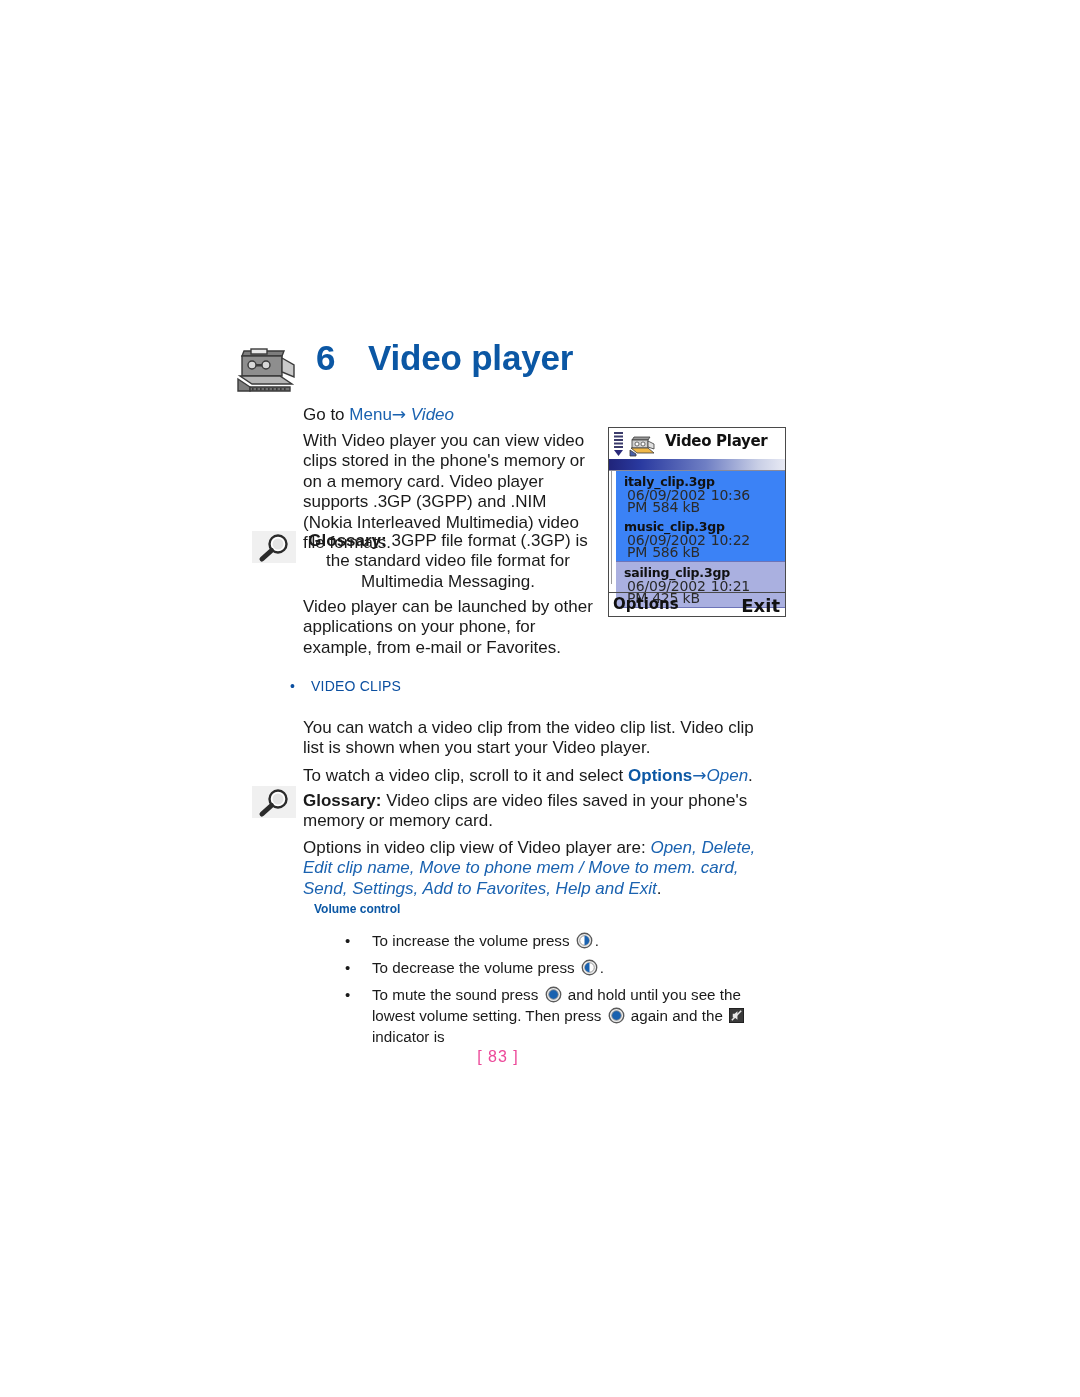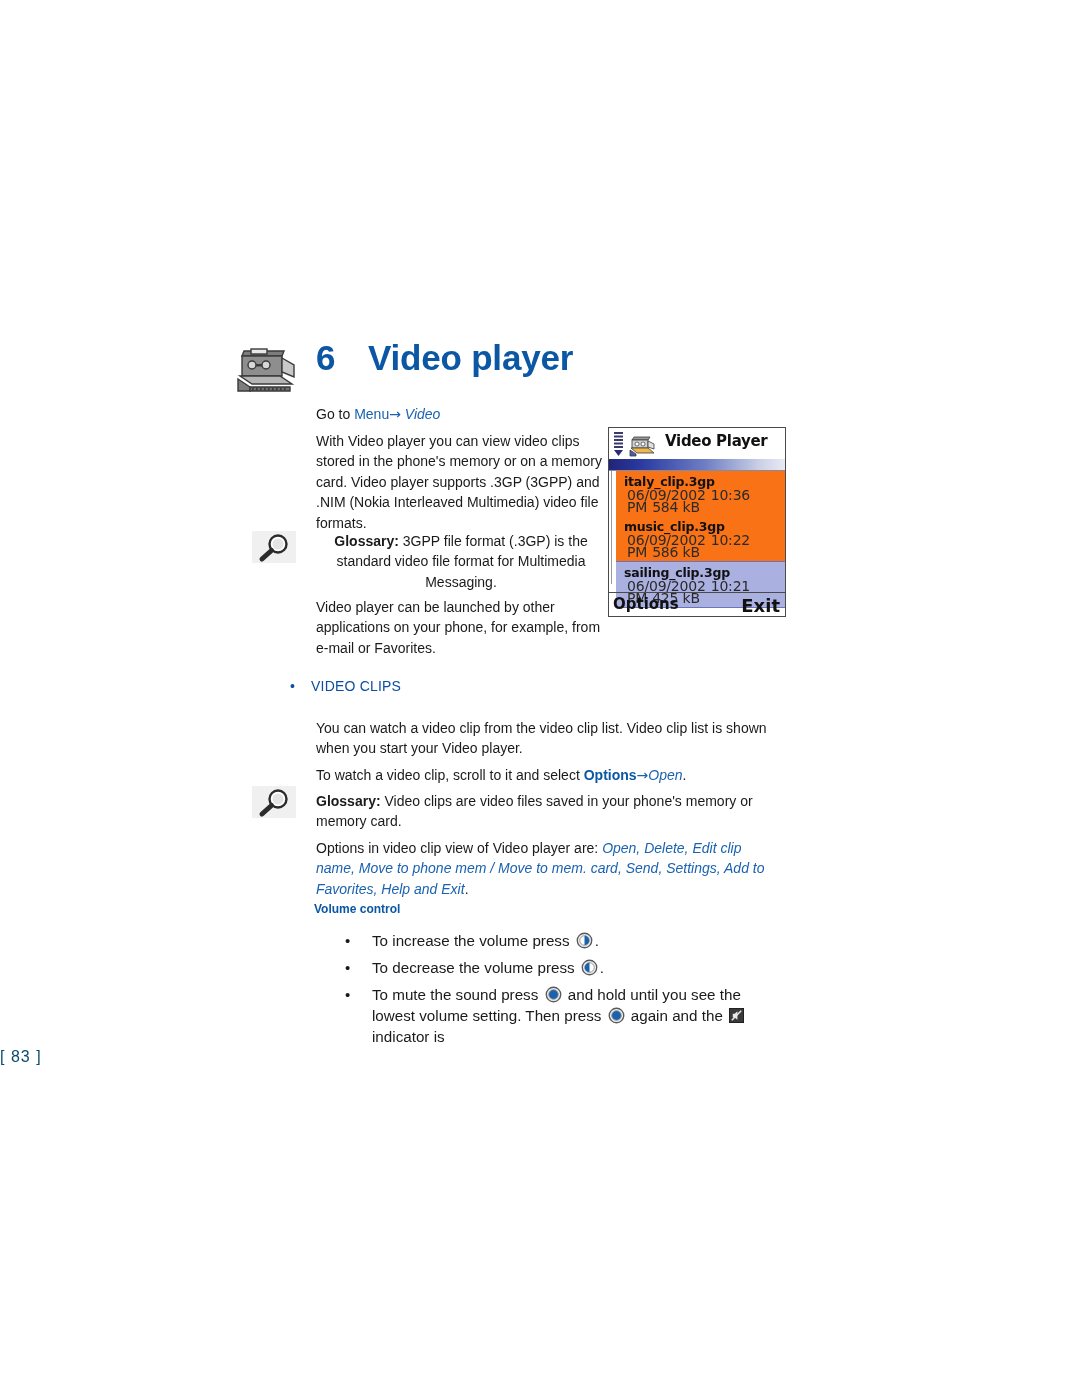--- a/index.html
+++ b/index.html
@@ -49,22 +49,22 @@
     white-space: nowrap;
   }
   .chapter-num {
     display: inline-block;
     width: 52px;
   }
 
   
   .col {
     position: absolute;
-    left: 316px;
-    font-size: 14px;
+    left: 303px;
+    font-size: 17px;
     line-height: 20.4px;
     color: #1a1a1a;
   }
   .col-narrow { width: 290px; }
   .col-wide { width: 462px; }
 
   .goto { top: 404px; }
   .p1   { top: 431px; }
   .p-glossary1 { top: 531px; text-align: center; }
   .p2   { top: 597px; }
@@ -149,22 +149,23 @@
     vertical-align: -2px;
     margin: 0 2px;
   }
 
   
   .page-num {
     position: absolute;
     left: 0;
     top: 1048px;
     width: 996px;
+    text-align: center;
     font-size: 16px;
-    color: #0c4a6e;
+    color: #ec4899;
     letter-spacing: 1px;
   }
 
   
   .phone {
     position: absolute;
     left: 608px;
     top: 427px;
     width: 178px;
     height: 190px;
@@ -204,21 +205,21 @@
   }
   .phone-gradbar {
     position: relative;
     height: 11px;
     background: linear-gradient(to right, #20247a 0%, #2a3aa0 18%, #6f7fc4 55%, #c9cfe6 85%, #e8eaf4 100%);
     border-bottom: 1px solid #8a8a9a;
   }
   .phone-list {
     position: relative;
     height: 113px;
-    background: #f97316;
+    background: #3b82f6;
     border-left: 7px solid #ffffff;
   }
   .phone-list::before {
     content: "";
     position: absolute;
     left: -5px;
     top: 0;
     width: 1px;
     height: 113px;
     background: #9a9a9a;

